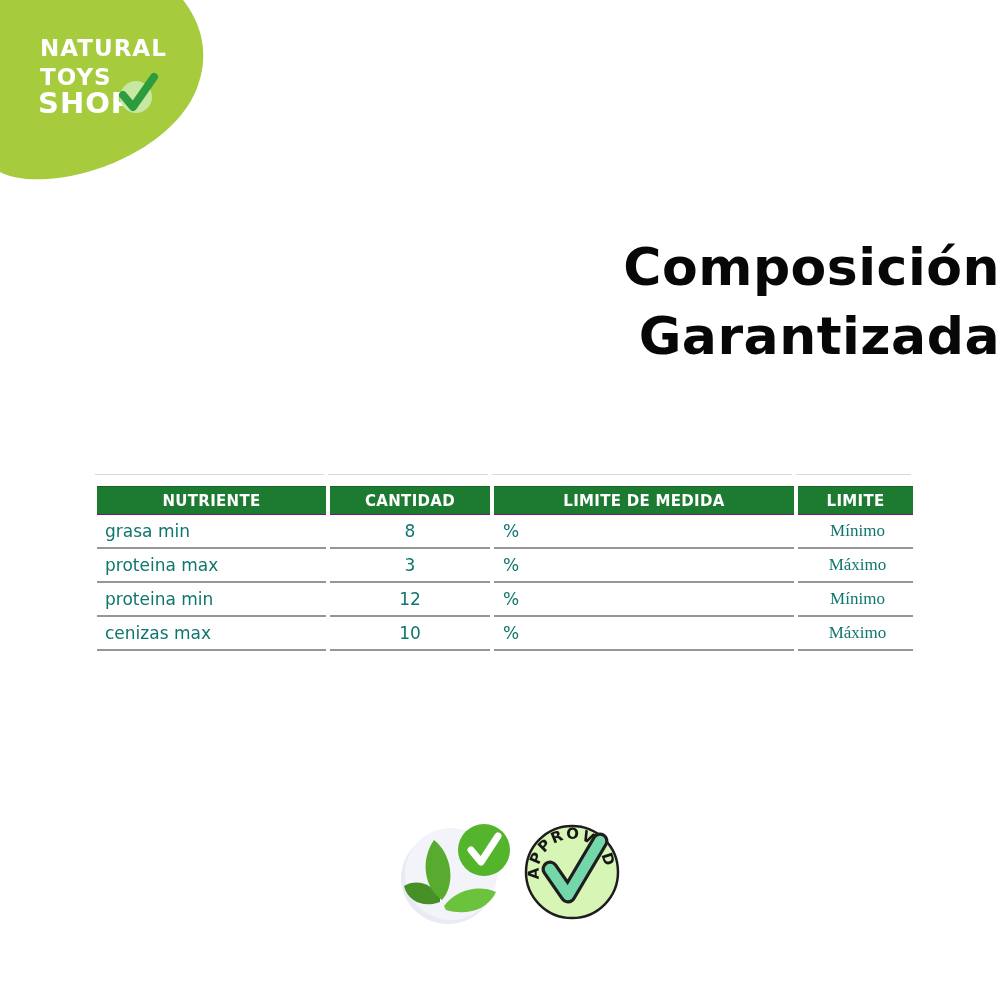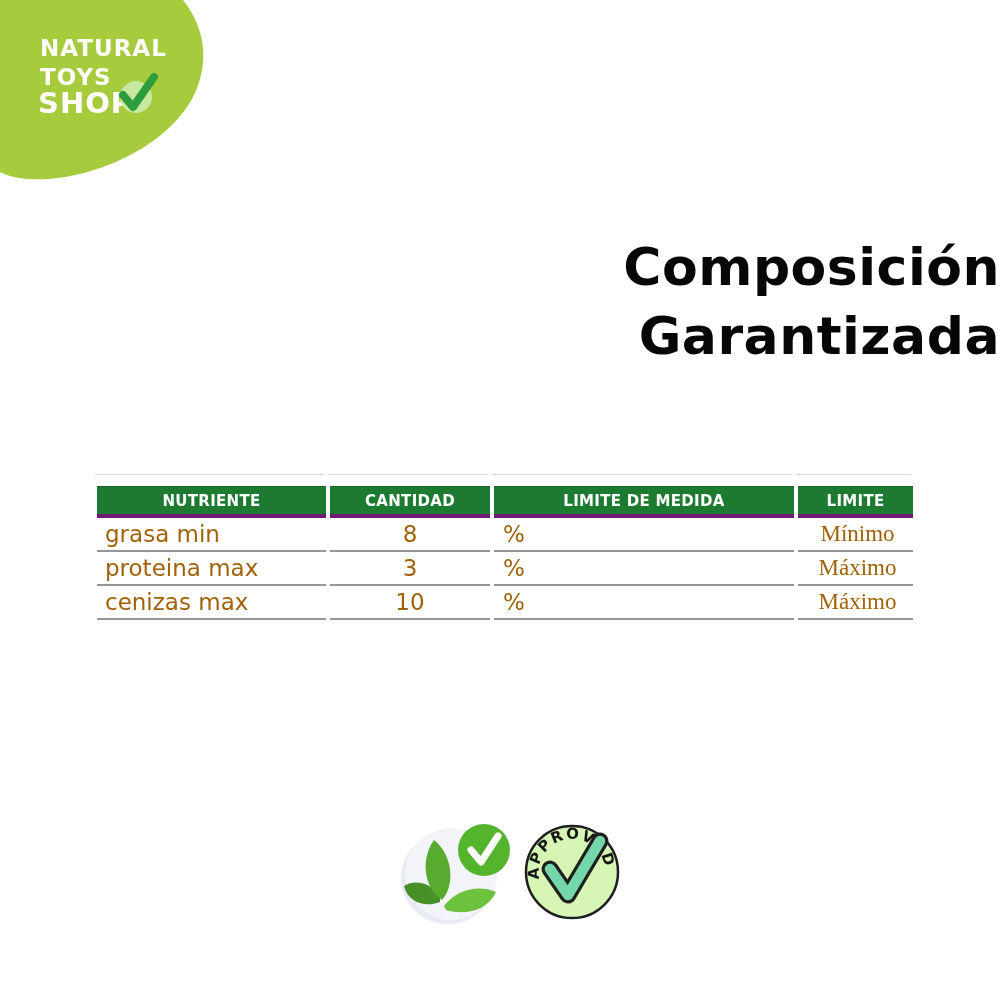--- a/index.html
+++ b/index.html
@@ -51,26 +51,26 @@
     background: #1c7b31;
     color: #ffffff;
     font-size: 15px;
     font-weight: bold;
     letter-spacing: 0.3px;
     height: 27px;
     text-align: center;
     vertical-align: middle;
     padding: 0;
     border-top: 1px solid #166427;
-    border-bottom: 4px solid #701a75;
+    border-bottom: 1px solid #701a75;
   }
   .comp-table td {
     height: 32px;
-    font-size: 23px;
-    color: #a16207;
+    font-size: 17px;
+    color: #0f766e;
     vertical-align: middle;
     border-bottom: 2px solid #969696;
     padding: 0;
   }
   .comp-table td.c-nutriente { text-align: left; padding-left: 8px; }
   .comp-table td.c-cantidad  { text-align: center; }
   .comp-table td.c-unidad    { text-align: left; padding-left: 9px; }
   .comp-table td.c-limite    { text-align: center; padding-left: 4px; font-family: Liberation Serif, serif; }
 
   
@@ -130,20 +130,26 @@
         <td class="c-unidad">%</td>
         <td class="c-limite">Mínimo</td>
       </tr>
       <tr>
         <td class="c-nutriente">proteina max</td>
         <td class="c-cantidad">3</td>
         <td class="c-unidad">%</td>
         <td class="c-limite">Máximo</td>
       </tr>
       <tr>
+        <td class="c-nutriente">proteina min</td>
+        <td class="c-cantidad">12</td>
+        <td class="c-unidad">%</td>
+        <td class="c-limite">Mínimo</td>
+      </tr>
+      <tr>
         <td class="c-nutriente">cenizas max</td>
         <td class="c-cantidad">10</td>
         <td class="c-unidad">%</td>
         <td class="c-limite">Máximo</td>
       </tr>
     </tbody>
   </table>
 
   <svg class="badge-leaf" width="116" height="112" viewBox="0 0 116 112" aria-hidden="true">
     <ellipse cx="50" cy="60" rx="47" ry="46" fill="#e9ebf4"></ellipse>

